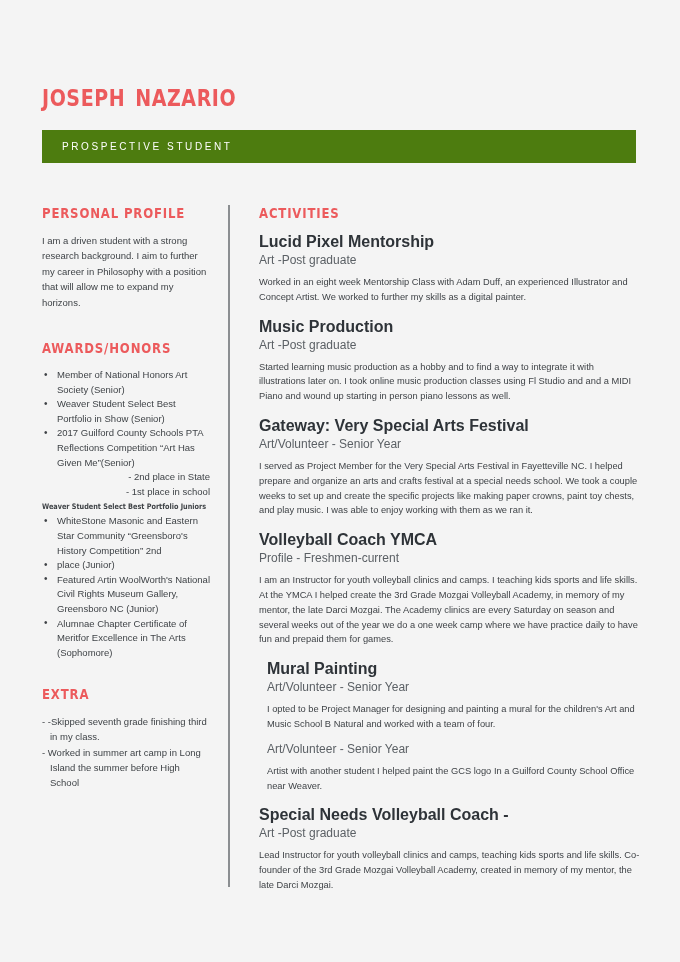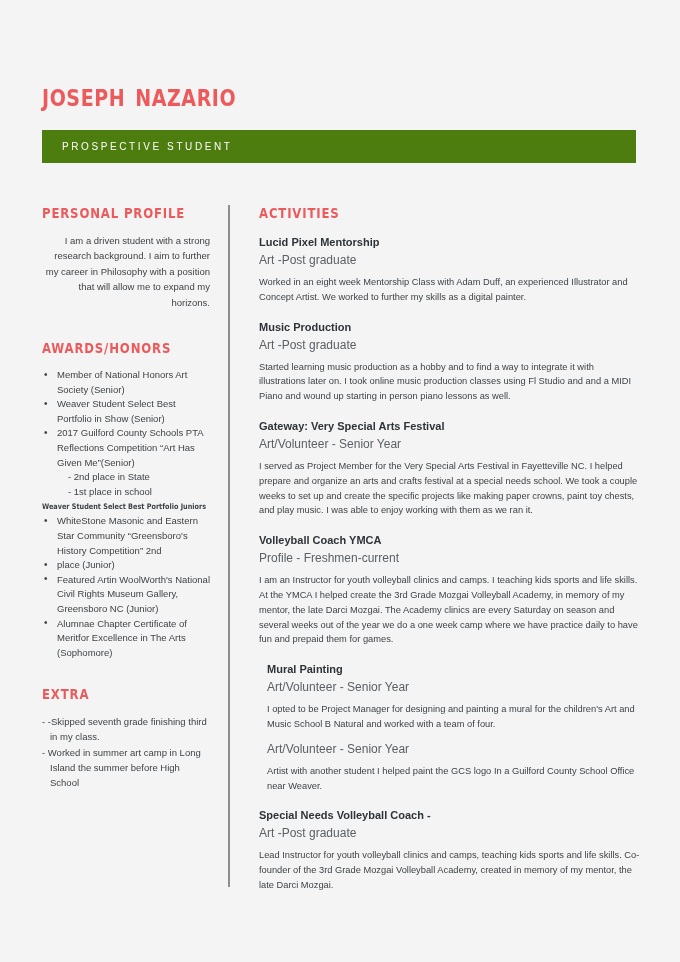--- a/index.html
+++ b/index.html
@@ -97,21 +97,20 @@
     margin-bottom: 13px;
     white-space: nowrap;
   }
   .left-col .sec-head { margin-bottom: 12px; }
 
   
   .profile-text {
     font-size: 9.5px;
     line-height: 15.4px;
     color: #3f4347;
-    text-align: right;
   }
 
   .block { margin-bottom: 30px; }
   .block.awards { margin-bottom: 26px; }
 
   ul.bullets {
     list-style: none;
     margin: 0;
     padding: 0;
   }
@@ -128,20 +127,21 @@
     position: absolute;
     left: 2px;
     top: -0.5px;
     font-size: 10px;
     color: #3f4347;
   }
   .subitem {
     padding-left: 26px !important;
     font-size: 9.5px;
     line-height: 14.6px;
+    text-align: right;
   }
   .subitem::before { content: "" !important; }
 
   .sub-head {
     font-family: "DejaVu Sans Condensed", "Liberation Sans Narrow", "Liberation Sans", sans-serif;
     font-weight: 700;
     font-size: 7.6px;
     line-height: 13px;
     color: #3f4347;
     margin: 1px 0 1px 0;
@@ -158,21 +158,21 @@
     padding-left: 8px;
     text-indent: -8px;
     margin-bottom: 1px;
   }
 
   
   .entry { margin-bottom: 14px; }
   .entry.indented { padding-left: 8px; }
 
   .entry-title {
-    font-size: 11px;
+    font-size: 16px;
     font-weight: 700;
     color: #2e3338;
     line-height: 16px;
     margin-bottom: 3px;
   }
   .entry-sub {
     font-size: 12px;
     color: #5b6065;
     line-height: 15px;
     margin-bottom: 7px;

